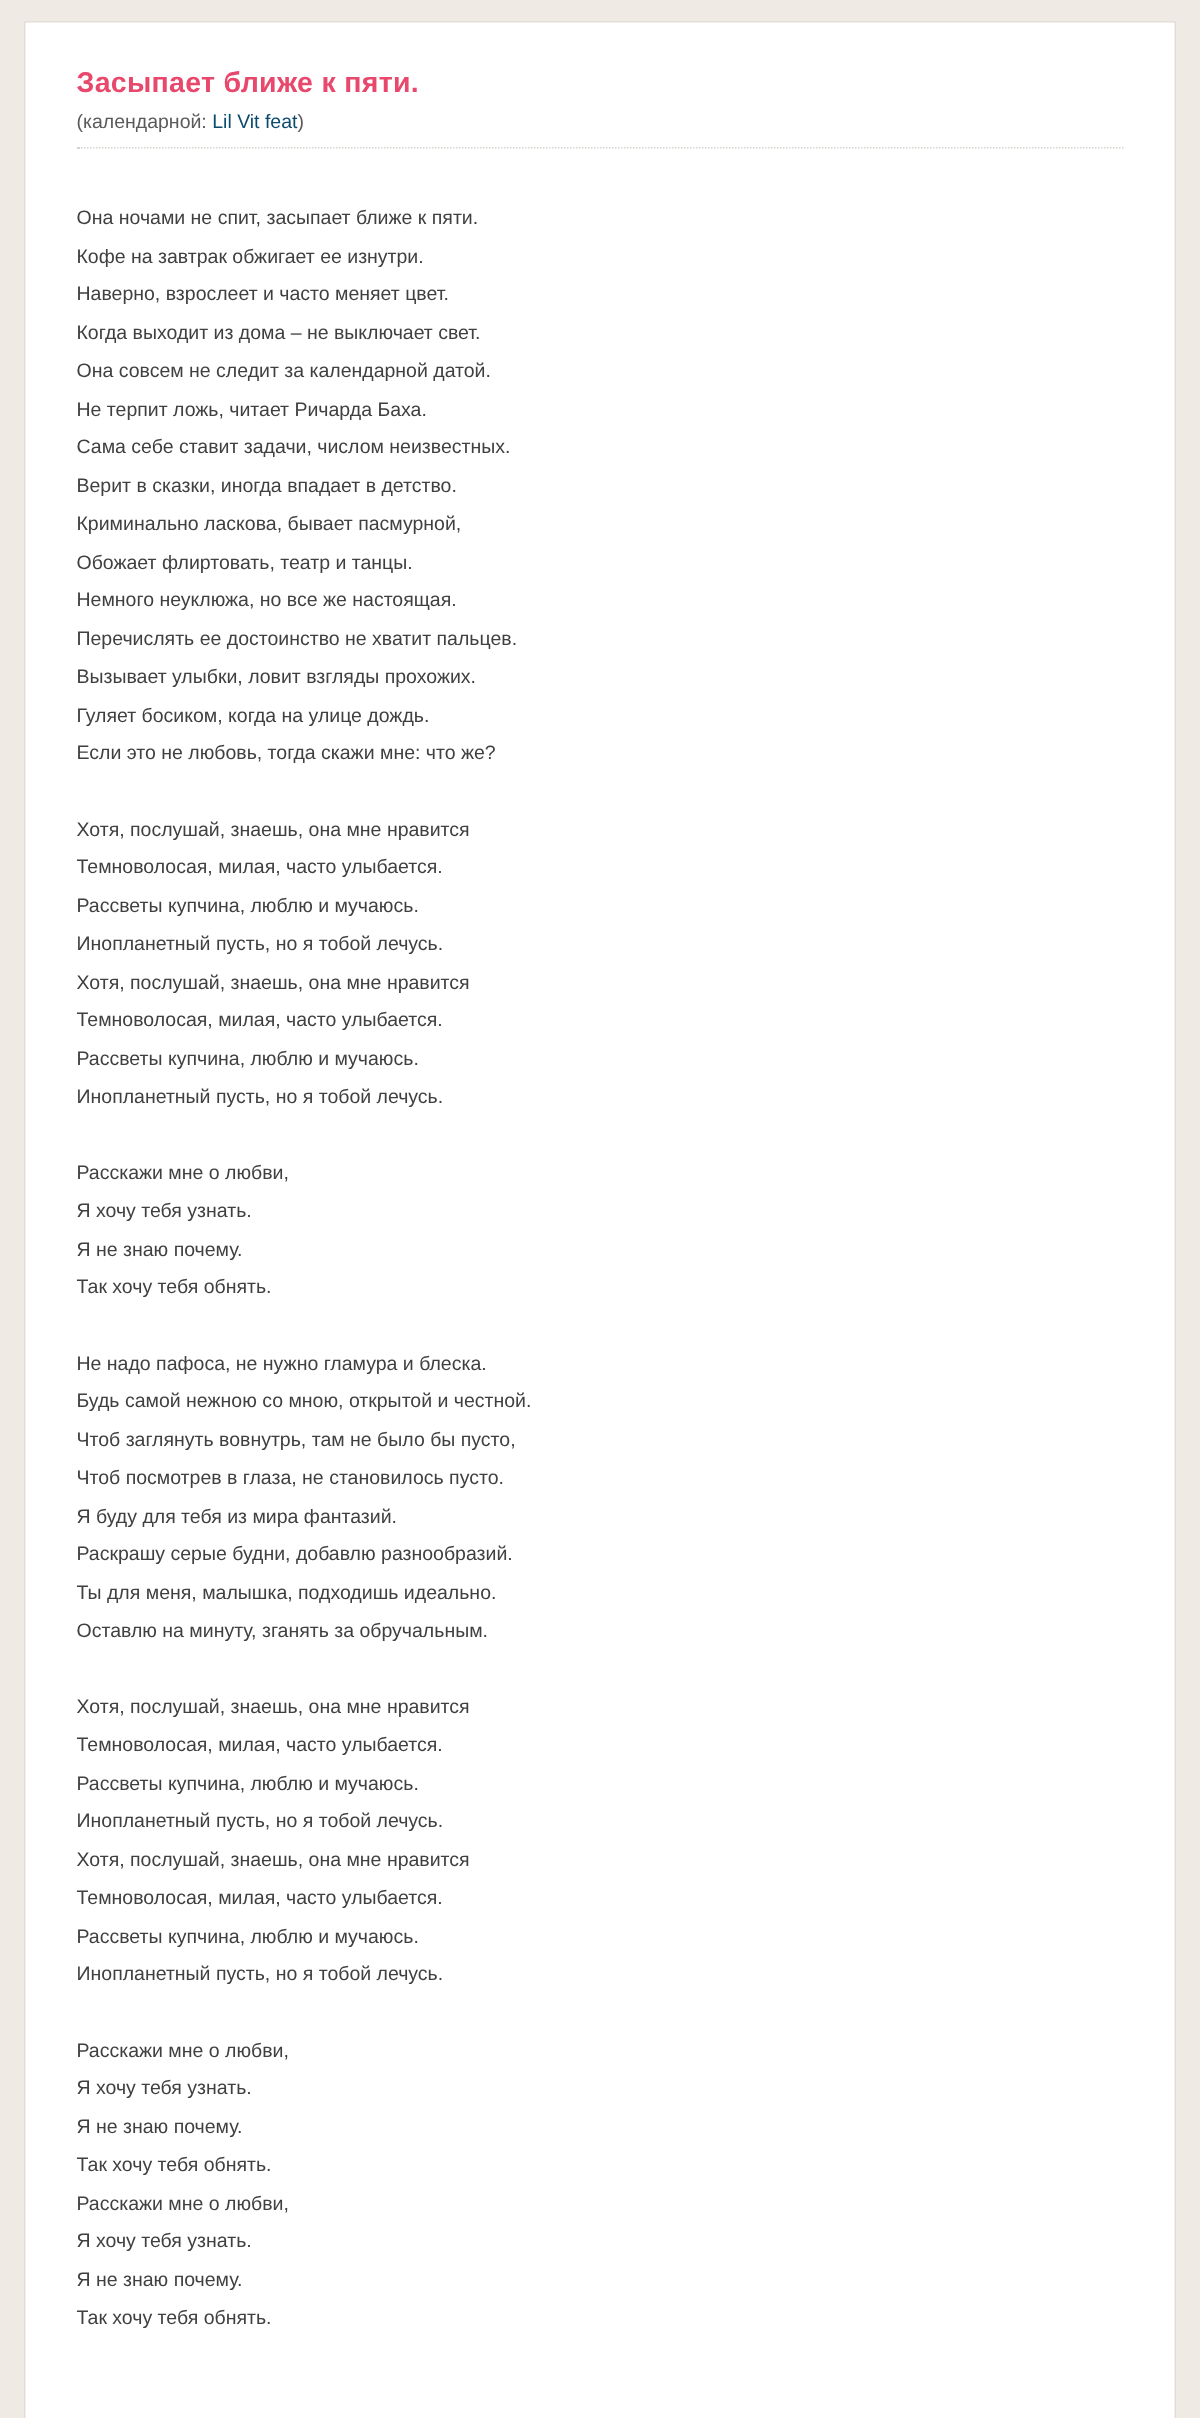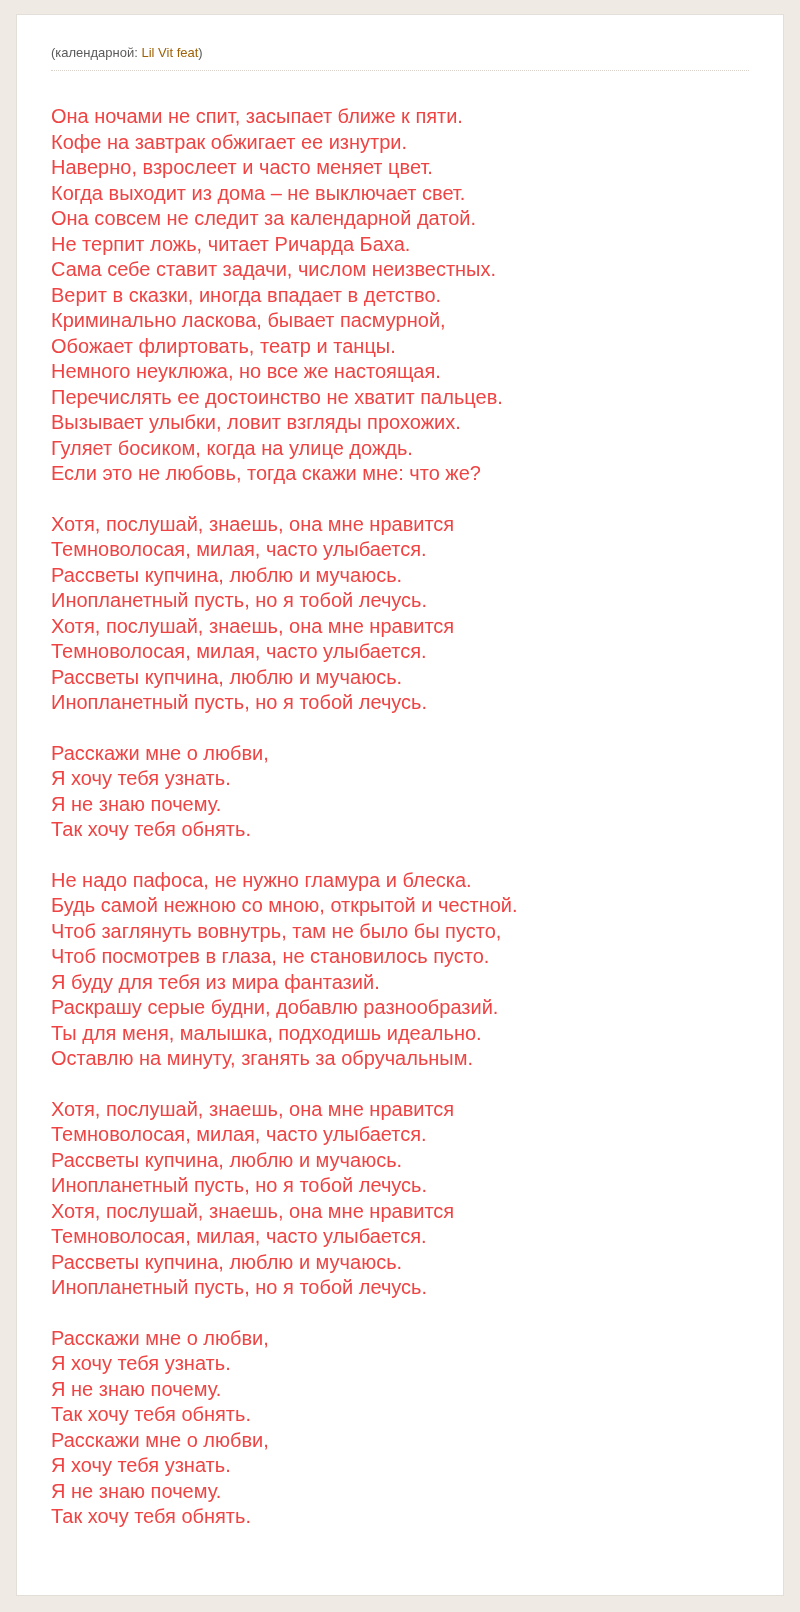--- a/index.html
+++ b/index.html
@@ -38,40 +38,41 @@
     color: #5a5a5a;
     padding-bottom: 10px;
     border-bottom: 1px dotted #d8d2cb;
     margin-bottom: 18px;
   }
   .artist-link {
     color: #4aa3c7;
     text-decoration: none;
   }
   .lyrics {
-    font-size: 20px;
+    font-size: 13px;
     line-height: 25.5px;
-    color: #ef4444;
+    color: #404040;
     white-space: pre-wrap;
     margin-top: 33px;
   }
   .stanza {
     margin: 0 0 25px 0;
   }
   .line {
     white-space: pre-wrap;
   }
 </style>
 </head>
 <body>
 
 <div class="page-frame">
   <div class="sheet">
 
+    <h1 class="song-title" style="color: rgb(232, 72, 107);">Засыпает ближе к пяти.</h1>
 
     <div class="artist-line">
-      <span>(календарной: </span><a class="artist-link" href="#" style="color: #a16207;">Lil Vit feat</a><span>)</span>
+      <span>(календарной: </span><a class="artist-link" href="#" style="color: #0c4a6e;">Lil Vit feat</a><span>)</span>
     </div>
 
     <div class="lyrics"><div class="stanza"><div class="line">Она ночами не спит, засыпает ближе к пяти.</div><div class="line">Кофе на завтрак обжигает ее изнутри.</div><div class="line">Наверно, взрослеет и часто меняет цвет.</div><div class="line">Когда выходит из дома – не выключает свет.</div><div class="line">Она совсем не следит за календарной датой.</div><div class="line">Не терпит ложь, читает Ричарда Баха.</div><div class="line">Сама себе ставит задачи, числом неизвестных.</div><div class="line">Верит в сказки, иногда впадает в детство.</div><div class="line">Криминально ласкова, бывает пасмурной,</div><div class="line">Обожает флиртовать, театр и танцы.</div><div class="line">Немного неуклюжа, но все же настоящая.</div><div class="line">Перечислять ее достоинство не хватит пальцев.</div><div class="line">Вызывает улыбки, ловит взгляды прохожих.</div><div class="line">Гуляет босиком, когда на улице дождь.</div><div class="line">Если это не любовь, тогда скажи мне: что же?</div></div><div class="stanza"><div class="line">Хотя, послушай, знаешь, она мне нравится</div><div class="line">Темноволосая, милая, часто улыбается.</div><div class="line">Рассветы купчина, люблю и мучаюсь.</div><div class="line">Инопланетный пусть, но я тобой лечусь.</div><div class="line">Хотя, послушай, знаешь, она мне нравится</div><div class="line">Темноволосая, милая, часто улыбается.</div><div class="line">Рассветы купчина, люблю и мучаюсь.</div><div class="line">Инопланетный пусть, но я тобой лечусь.</div></div><div class="stanza"><div class="line">Расскажи мне о любви,</div><div class="line">Я хочу тебя узнать.</div><div class="line">Я не знаю почему.</div><div class="line">Так хочу тебя обнять.</div></div><div class="stanza"><div class="line">Не надо пафоса, не нужно гламура и блеска.</div><div class="line">Будь самой нежною со мною, открытой и честной.</div><div class="line">Чтоб заглянуть вовнутрь, там не было бы пусто,</div><div class="line">Чтоб посмотрев в глаза, не становилось пусто.</div><div class="line">Я буду для тебя из мира фантазий.</div><div class="line">Раскрашу серые будни, добавлю разнообразий.</div><div class="line">Ты для меня, малышка, подходишь идеально.</div><div class="line">Оставлю на минуту, зганять за обручальным.</div></div><div class="stanza"><div class="line">Хотя, послушай, знаешь, она мне нравится</div><div class="line">Темноволосая, милая, часто улыбается.</div><div class="line">Рассветы купчина, люблю и мучаюсь.</div><div class="line">Инопланетный пусть, но я тобой лечусь.</div><div class="line">Хотя, послушай, знаешь, она мне нравится</div><div class="line">Темноволосая, милая, часто улыбается.</div><div class="line">Рассветы купчина, люблю и мучаюсь.</div><div class="line">Инопланетный пусть, но я тобой лечусь.</div></div><div class="stanza"><div class="line">Расскажи мне о любви,</div><div class="line">Я хочу тебя узнать.</div><div class="line">Я не знаю почему.</div><div class="line">Так хочу тебя обнять.</div><div class="line">Расскажи мне о любви,</div><div class="line">Я хочу тебя узнать.</div><div class="line">Я не знаю почему.</div><div class="line">Так хочу тебя обнять.</div></div></div>
 
   </div>
 </div>
 
 </body></html>

